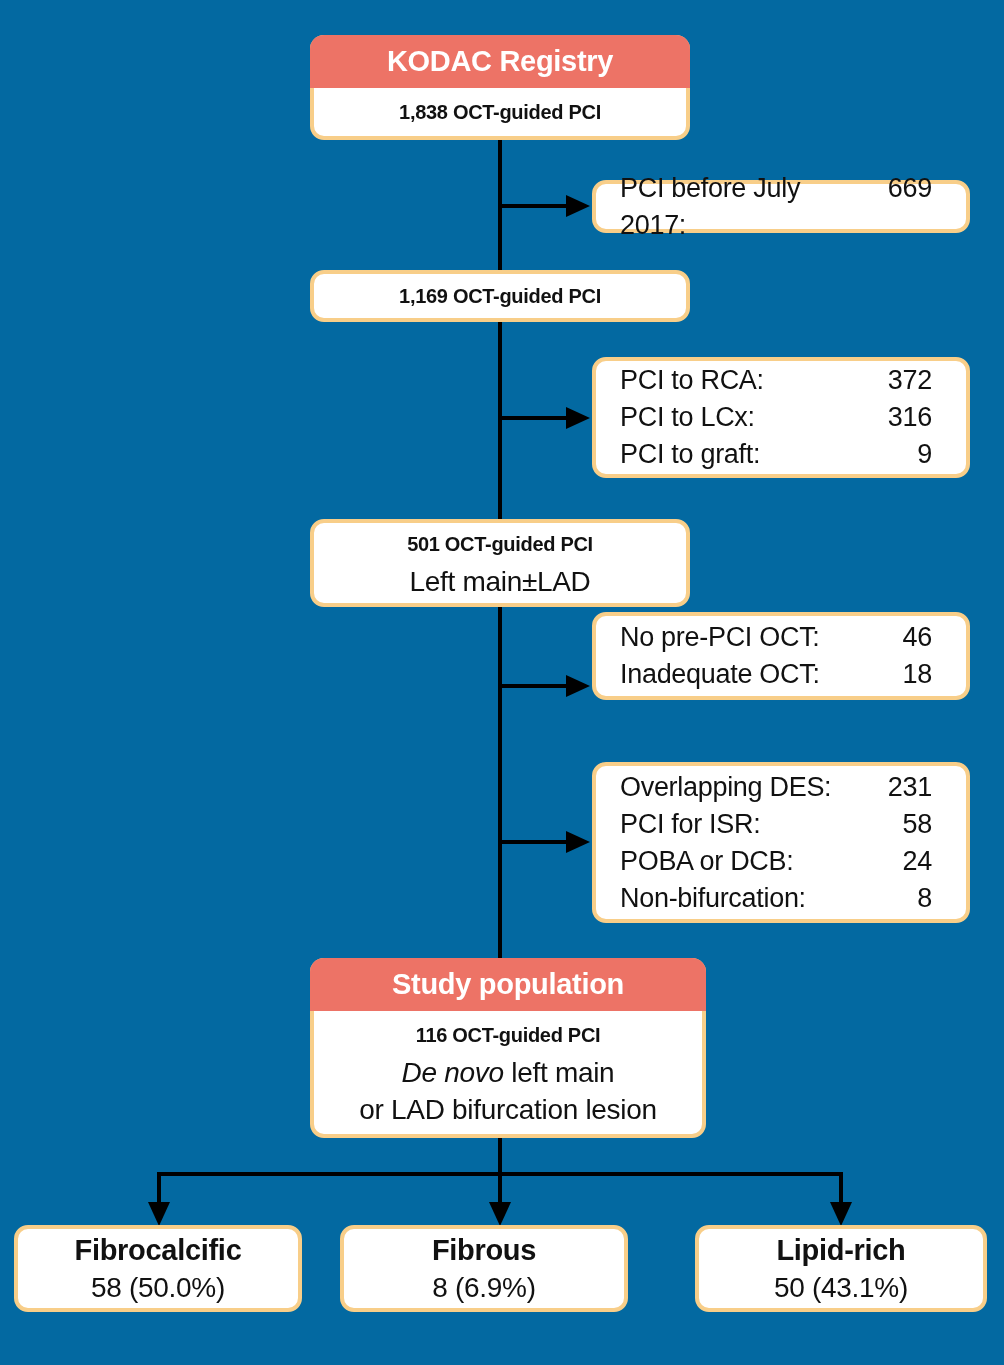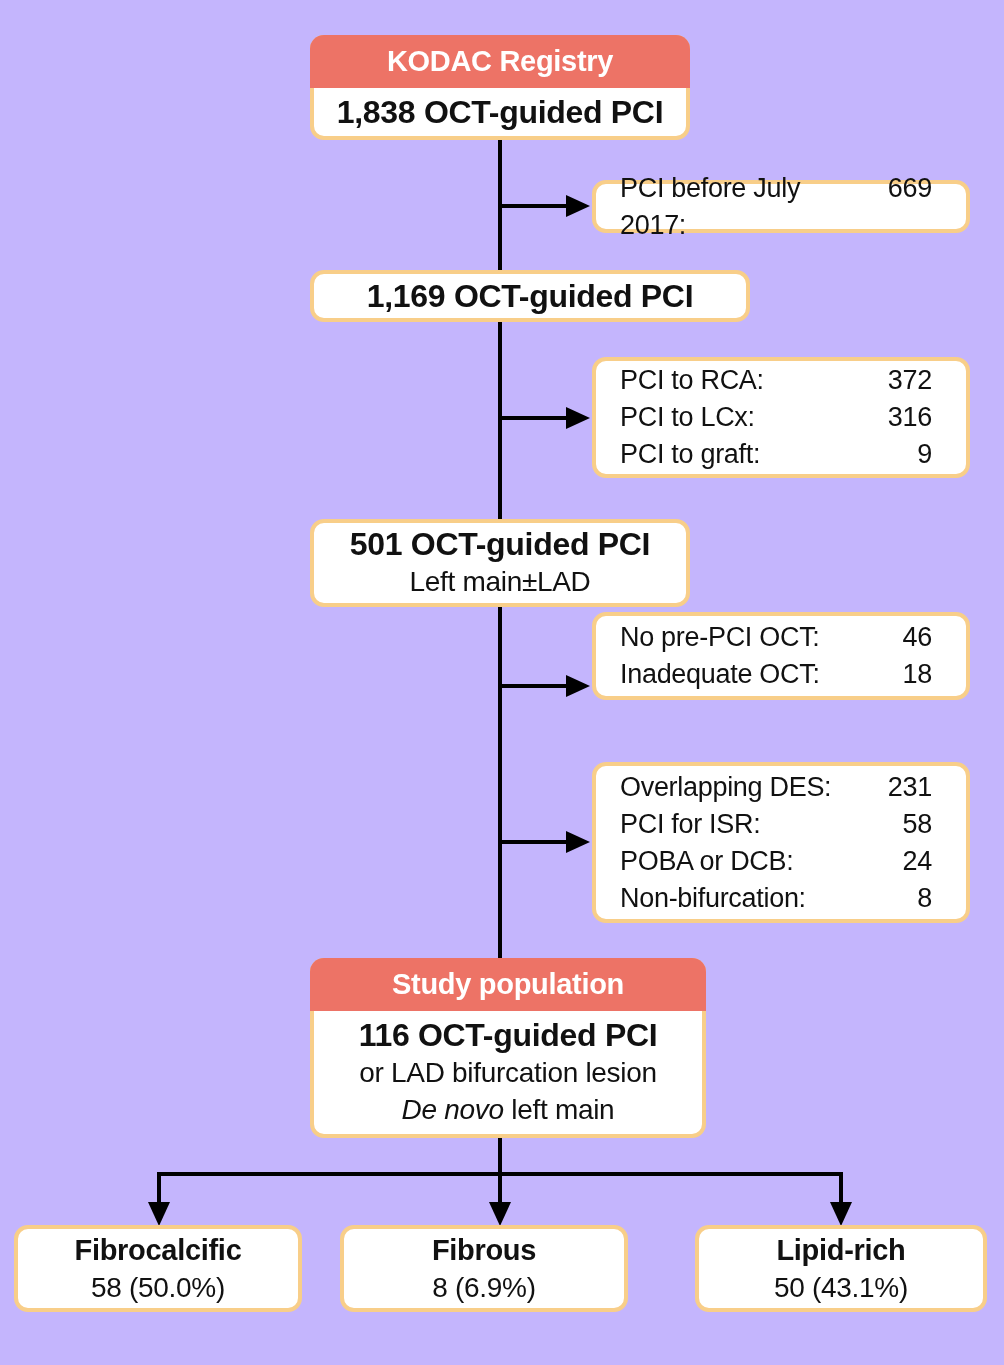--- a/index.html
+++ b/index.html
@@ -3,21 +3,21 @@
 <meta charset="utf-8">
 <style>
   * { box-sizing: border-box; }
   html, body { margin: 0; padding: 0; background: #ffffff; }
   body { font-family: "Liberation Sans", sans-serif; color: #111; }
 
   .canvas {
     position: relative;
     width: 1004px;
     height: 1365px;
-    background: #c4b5fd;
+    background: #0369a1;
     overflow: hidden;
     --red: #ED7366;
     --yellow: #F8CE89;
   }
 
   .svg-layer { position: absolute; left: 0; top: 0; width: 1004px; height: 1365px; }
   .svg-layer line { stroke: #000; stroke-width: 4; }
   .svg-layer polygon { fill: #000; }
 
   .box {
@@ -46,21 +46,21 @@
   .body {
     position: absolute;
     left: 0; right: 0; top: 0; bottom: 0;
     display: flex;
     flex-direction: column;
     justify-content: center;
     text-align: center;
   }
   .body.with-hdr { top: 49px; }
 
-  .line-bold { font-weight: 700; font-size: 32px; line-height: 37px; }
+  .line-bold { font-weight: 700; font-size: 20px; line-height: 37px; }
   .line-reg  { font-weight: 400; font-size: 28px; line-height: 37px; }
   .line-reg .ital { font-style: italic; }
 
   .side-body {
     position: absolute; left: 0; right: 0; top: 0; bottom: 0;
     display: flex; flex-direction: column; justify-content: center;
     padding: 0 34px 0 24px;
   }
   .row {
     display: flex; justify-content: space-between; align-items: baseline;
@@ -109,21 +109,21 @@
 
   <div class="box" style="left:592px; top:180px; width:378px; height:53px;">
     <div class="side-body">
       <div class="row">
         <span class="lbl">PCI before July 2017:</span>
         <span class="val">669</span>
       </div>
     </div>
   </div>
 
-  <div class="box" style="left:310px; top:270px; width:440px; height:52px;">
+  <div class="box" style="left:310px; top:270px; width:380px; height:52px;">
     <div class="body">
       <div class="line-bold">1,169 OCT-guided PCI</div>
     </div>
   </div>
 
   <div class="box" style="left:592px; top:357px; width:378px; height:121px;padding-left:48px;">
     <div class="side-body">
       <div class="row">
         <span class="lbl">PCI to RCA:</span>
         <span class="val">372</span>
@@ -177,24 +177,24 @@
         <span class="lbl">Non-bifurcation:</span>
         <span class="val">8</span>
       </div>
     </div>
   </div>
 
   <div class="box" style="left:310px; top:958px; width:396px; height:180px;">
     <div class="hdr">Study population</div>
     <div class="body with-hdr">
       <div class="line-bold">116 OCT-guided PCI</div>
-      <div class="line-reg">or LAD bifurcation lesion</div>
       <div class="line-reg">
         <span class="ital">De novo</span><span> left main</span>
       </div>
+      <div class="line-reg">or LAD bifurcation lesion</div>
     </div>
   </div>
 
   <div class="box" style="left:14px; top:1225px; width:288px; height:87px;">
     <div class="body">
       <div class="plaque-title">Fibrocalcific</div>
       <div class="plaque-value">58 (50.0%)</div>
     </div>
   </div>
 

